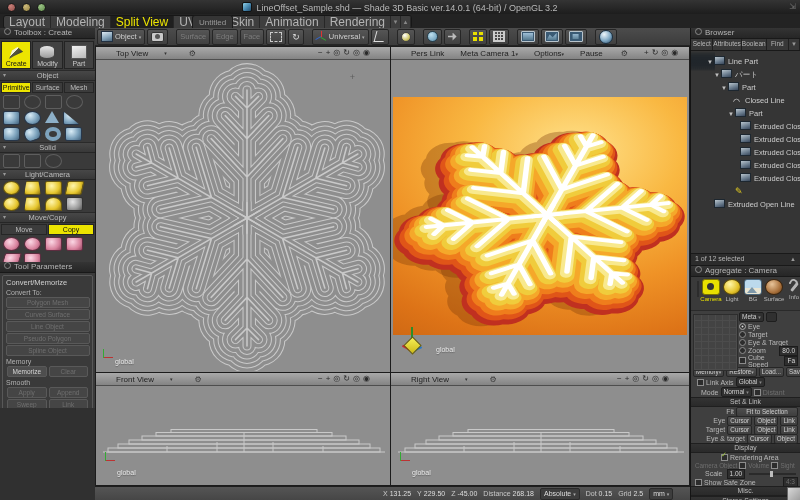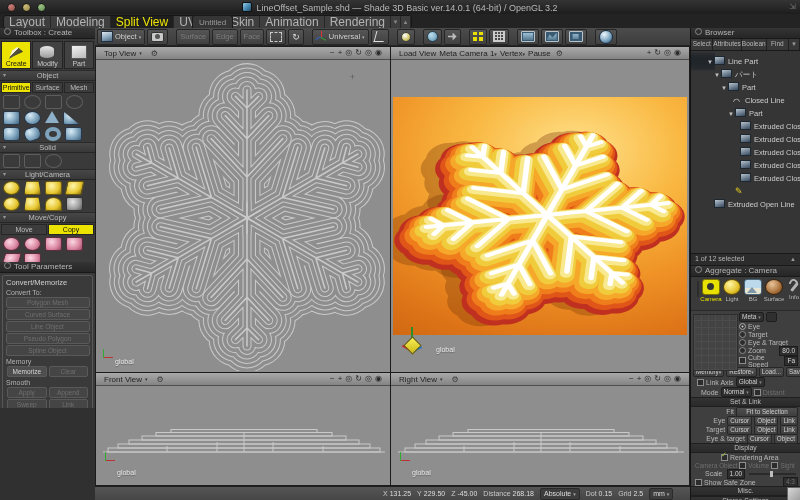--- a/index.html
+++ b/index.html
@@ -119,21 +119,21 @@
   .drop{font-size:5px;color:#aaa;}
 
   
   #viewports{left:95px;top:46px;width:595px;height:440px;background:#8e8e8e;}
   .vp{position:absolute;border:1px solid #1c1c1c;box-sizing:border-box;background:#8e8e8e;}
   #vp-top{left:0;top:0;width:296px;height:327px;}
   #vp-pers{left:295px;top:0;width:300px;height:327px;}
   #vp-front{left:0;top:326px;width:296px;height:114px;}
   #vp-right{left:295px;top:326px;width:300px;height:114px;}
   .vphead{height:12px;background:linear-gradient(#a9a9a9,#848484);border-bottom:1px solid #4e4e4e;
-    display:flex;align-items:center;font-size:8px;color:#1f1f1f;padding:0 8px;gap:3px;white-space:nowrap;}
+    display:flex;align-items:center;font-size:8px;color:#1f1f1f;padding:0 20px;gap:16px;white-space:nowrap;}
   .vphead .drop{color:#333;}
   .vphead .gear{font-size:8px;color:#3a3a3a;margin-left:6px;}
   .vp-ctrls{margin-left:auto;display:flex;gap:3px;font-size:8px;color:#2a2a2a;align-items:center;}
   .vp-ctrls span{line-height:10px;}
   .vp-body{position:absolute;left:1px;right:1px;top:13px;bottom:1px;overflow:hidden;}
   .global-tag{position:absolute;font-size:7px;color:#ececec;text-shadow:0 1px 1px #00000055;}
   .axis-mini{position:absolute;width:14px;height:14px;}
   .axis-mini i{position:absolute;display:block;}
   .axis-mini .gx{left:2px;bottom:3px;width:10px;height:1px;background:#b33;}
   .axis-mini .gy{left:2px;bottom:3px;width:1px;height:9px;background:#3a3;}
@@ -455,23 +455,23 @@
       <span class="axis-mini" style="left:4px;bottom:10px;">
           <i class="gx"></i>
           <i class="gy"></i>
         </span>
       <span class="global-tag" style="left:18px;bottom:6px;">global</span>
     </div>
   </div>
 
   <div class="vp" id="vp-pers">
     <div class="vphead">
-      <span>Load View</span>
+      <span>Pers Link</span>
       <span><span>Meta Camera 1</span><span class="drop">▾</span></span>
-      <span><span>Vertex</span><span class="drop">▾</span></span>
+      <span><span>Options</span><span class="drop">▾</span></span>
       <span>Pause</span>
       <span class="gear" style="margin-left:2px;">⚙</span>
       <span class="vp-ctrls">
         <span>+</span>
           <span>↻</span>
           <span>◎</span>
           <span>◉</span>
       </span>
     </div>
     <div class="vp-body">

